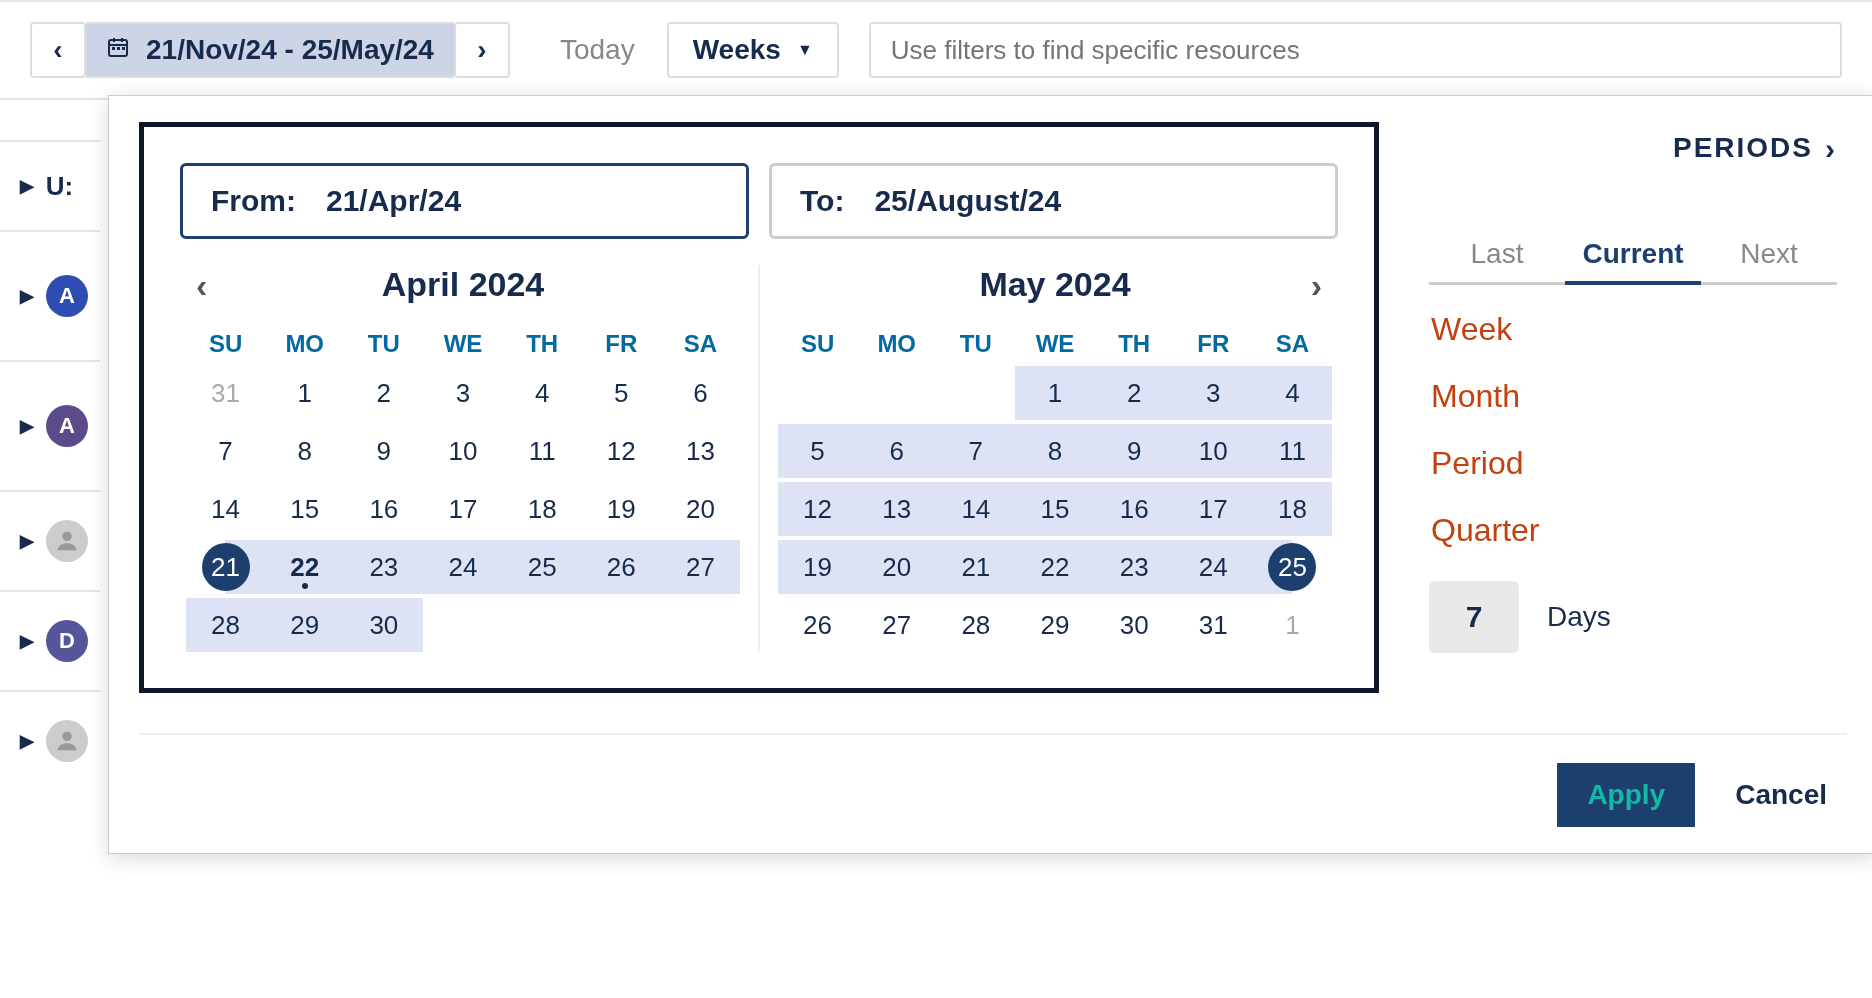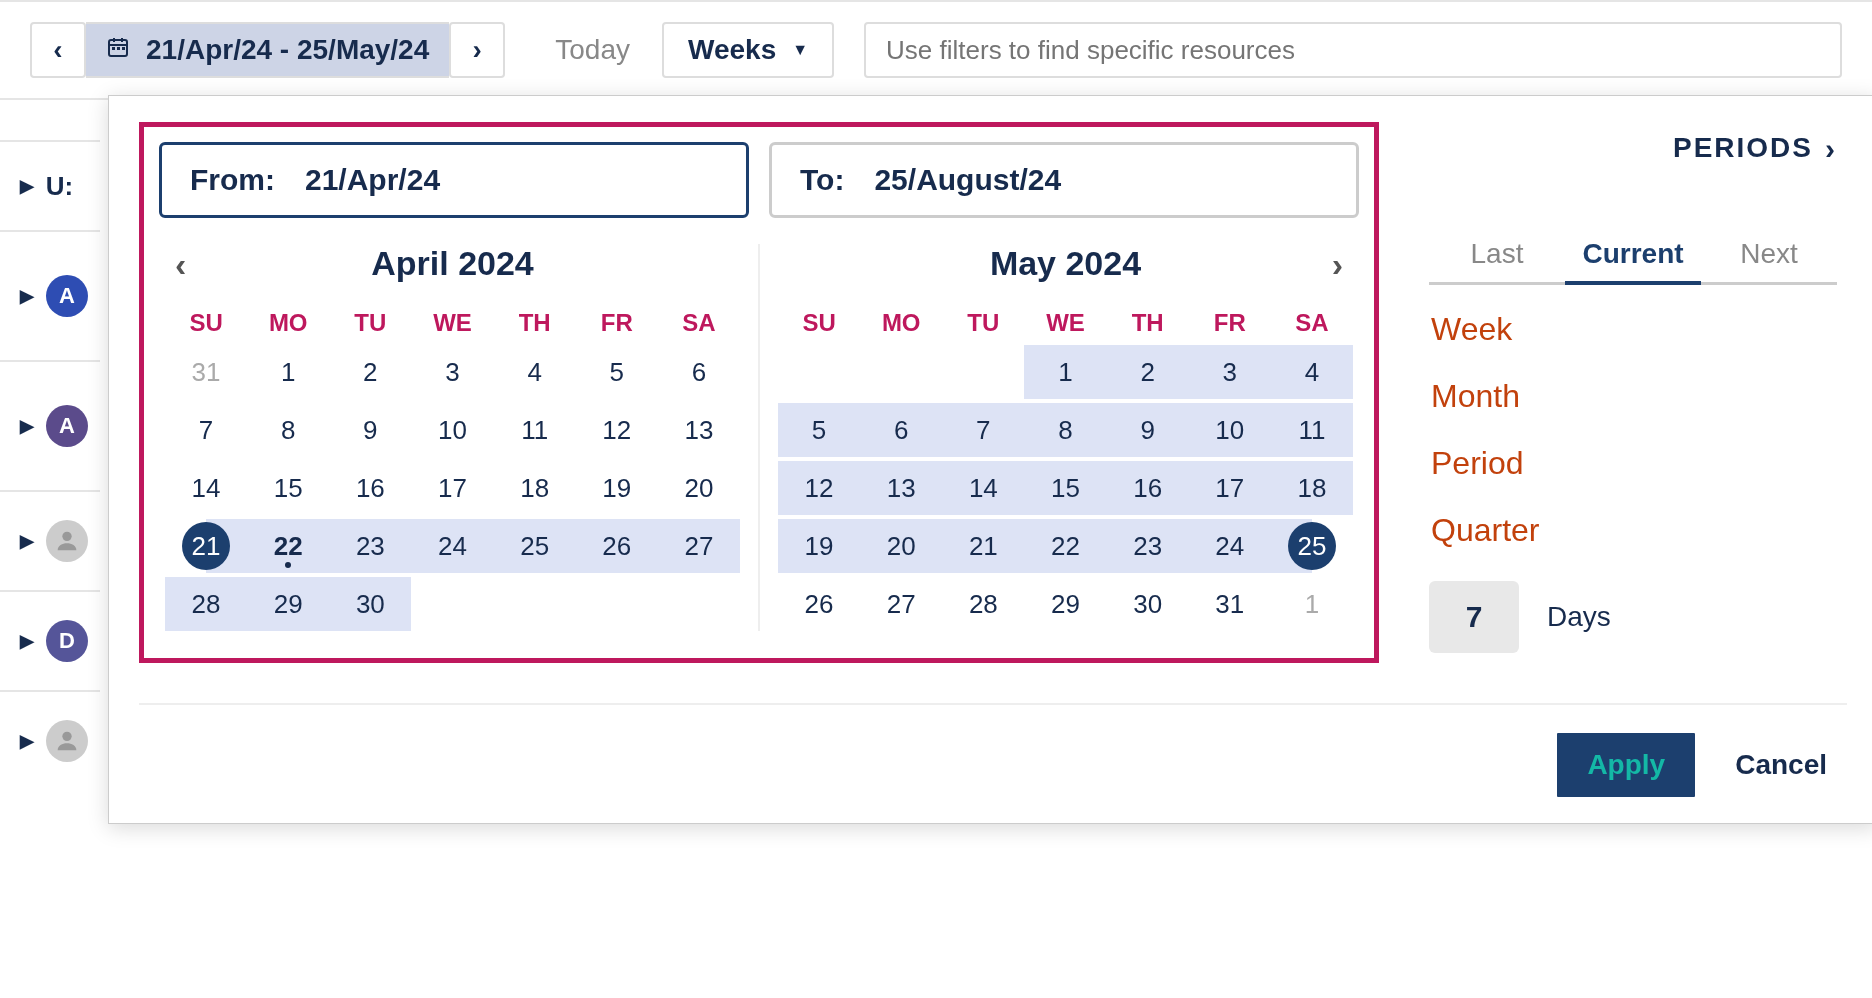--- a/index.html
+++ b/index.html
@@ -133,22 +133,22 @@
     background: #fff;
     border: 1px solid #ccc;
     box-shadow: 0 4px 20px rgba(0,0,0,0.15);
     padding: 26px 30px;
   }
   .popup-body {
     display: flex;
     gap: 30px;
   }
   .cal-area {
-    border: 5px solid #be185d;
-    padding: 15px;
+    border: 5px solid #0f172a;
+    padding: 36px;
     width: 1240px;
   }
   .from-to-row {
     display: flex;
     gap: 20px;
     margin-bottom: 26px;
   }
   .ft-box {
     flex: 1;
     border: 3px solid #1c3f6e;
@@ -201,21 +201,21 @@
   .month-nav.right { right: 10px; }
 
   .dow-row {
     display: flex;
   }
   .dow {
     flex: 1;
     text-align: center;
     font-size: 24px;
     font-weight: 700;
-    color: #be185d;
+    color: #0369a1;
     padding: 8px 0;
   }
   .days-grid {
     display: flex;
     flex-wrap: wrap;
     gap: 4px 0;
   }
   .day {
     width: calc(100% / 7);
     height: 54px;
@@ -368,21 +368,21 @@
       <svg width="24" height="24" viewBox="0 0 24 24" fill="#172B4D">
           <rect x="3" y="5" width="18" height="16" rx="2" fill="none" stroke="#172B4D" stroke-width="2"></rect>
           <line x1="3" y1="10" x2="21" y2="10" stroke="#172B4D" stroke-width="2"></line>
           <line x1="8" y1="3" x2="8" y2="7" stroke="#172B4D" stroke-width="2"></line>
           <line x1="16" y1="3" x2="16" y2="7" stroke="#172B4D" stroke-width="2"></line>
           <rect x="6" y="12" width="3" height="3"></rect>
           <rect x="11" y="12" width="3" height="3"></rect>
           <rect x="16" y="12" width="3" height="3"></rect>
         </svg>
     </span>
-    <span>21/Apr/24 - 25/May/24</span>
+    <span>21/Nov/24 - 25/May/24</span>
   </div>
   <button class="nav-btn">
     <span>›</span>
   </button>
   <button class="today-btn">Today</button>
   <button class="weeks-btn">
     <span>Weeks</span>
     <span class="tri-down">▼</span>
   </button>
   <input class="filter-input" placeholder="Use filters to find specific resources" style="">

